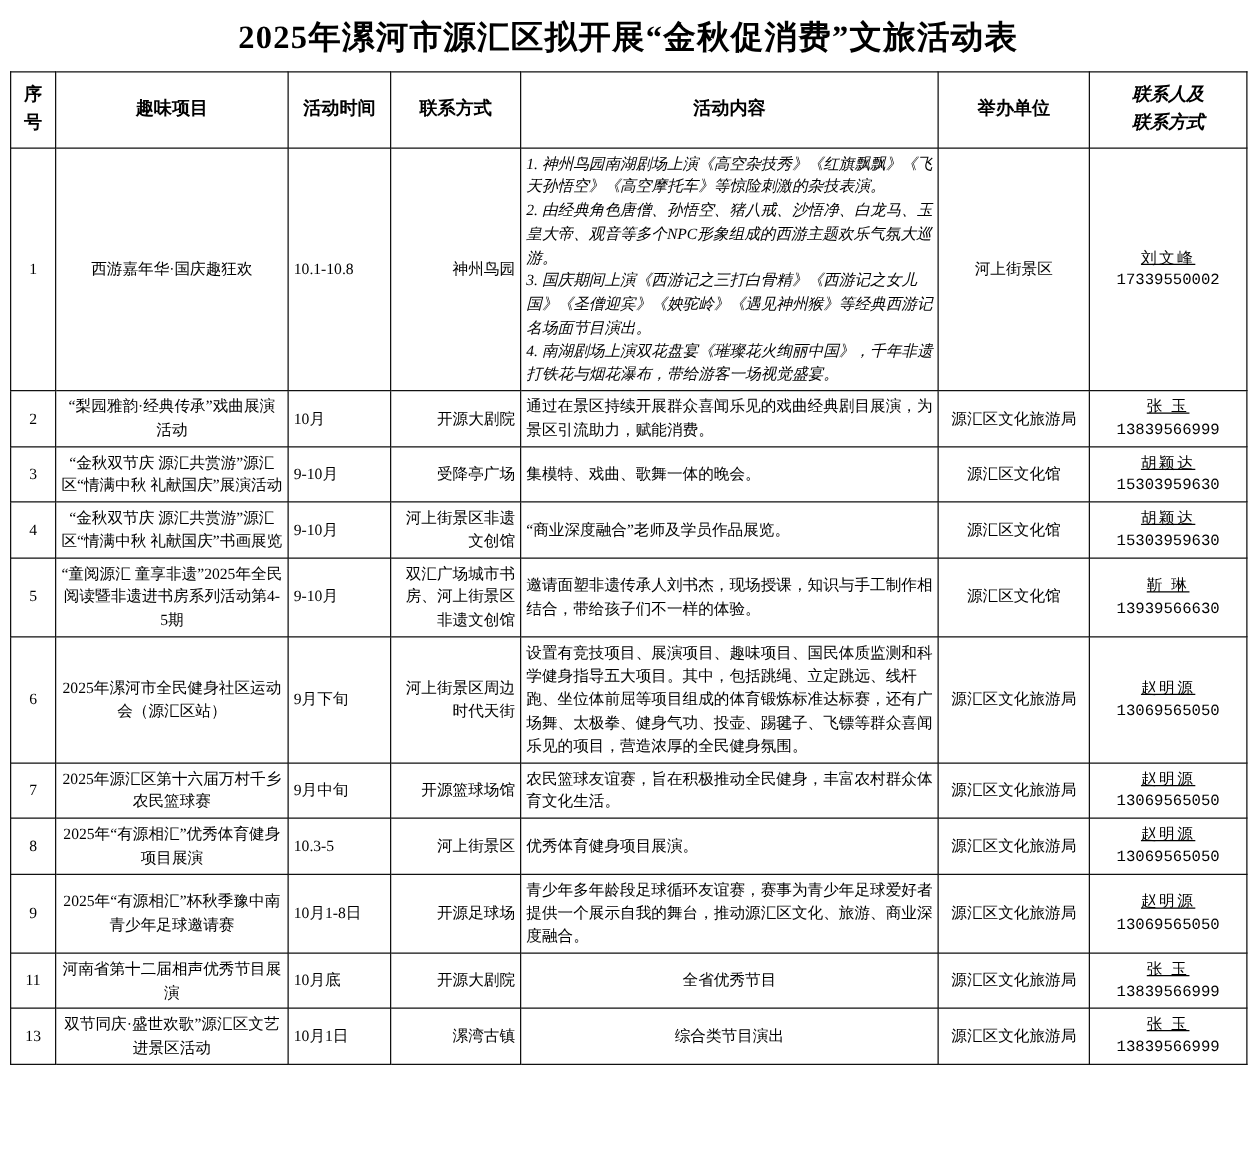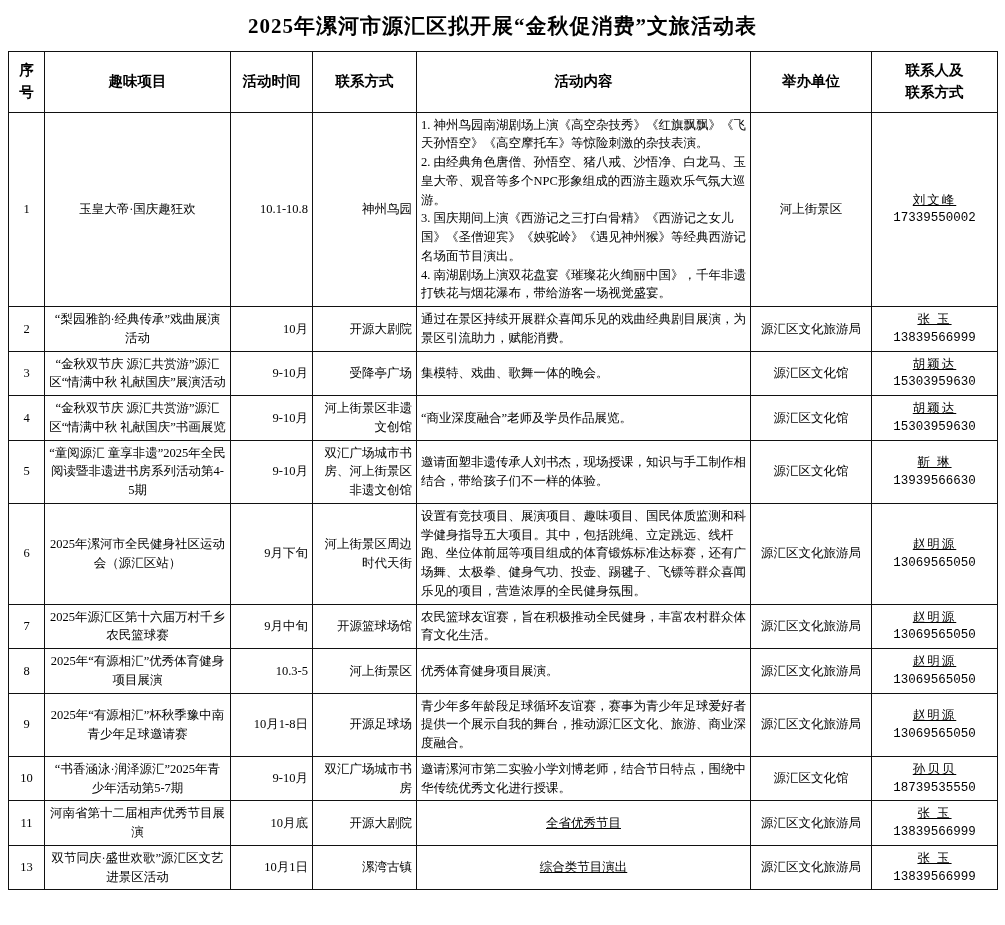--- a/index.html
+++ b/index.html
@@ -12,21 +12,21 @@
     font-family: "Liberation Serif", "DejaVu Serif", serif;
     color: #000000;
   }
   .page {
     width: 1005px;
     box-sizing: border-box;
     padding: 8px 8px 4px 8px;
   }
   .doc-title {
     text-align: center;
-    font-size: 21px;
+    font-size: 26px;
     font-weight: bold;
     letter-spacing: 1px;
     padding: 6px 0 12px 0;
     line-height: 1.2;
   }
   table.activity-table {
     border-collapse: collapse;
     width: 989px;
     table-layout: fixed;
   }
@@ -48,31 +48,31 @@
   col.c-idx    { width: 36px; }
   col.c-name   { width: 186px; }
   col.c-time   { width: 82px; }
   col.c-place  { width: 104px; }
   col.c-content{ width: 334px; }
   col.c-org    { width: 121px; }
   col.c-contact{ width: 126px; }
 
   td.idx      { text-align: center; }
   td.name     { text-align: center; }
-  td.time     { text-align: right; }
+  td.time     { text-align: left; }
   td.place    { text-align: right; }
   td.content  { text-align: left; }
   td.org      { text-align: center; }
   td.contact  { text-align: center; }
 
-  td.content.center { text-align: center; text-decoration: underline; }
+  td.content.center { text-align: center; }
 
   .contact-name  { display: block; letter-spacing: 2px; text-decoration: underline; }
   .contact-phone { display: block; font-family: Liberation Mono, monospace; }
-  .cell-line { display: block; }
+  .cell-line { display: block; font-style: italic; }
 </style>
 </head>
 <body>
 
 <div class="page">
 
   <div class="doc-title">2025年漯河市源汇区拟开展“金秋促消费”文旅活动表</div>
 
   <table class="activity-table">
     <colgroup>
@@ -94,21 +94,21 @@
         <th>举办单位</th>
         <th>
           <span class="cell-line">联系人及</span>
           <span class="cell-line">联系方式</span>
         </th>
       </tr>
     </thead>
     <tbody>
         <tr>
           <td class="idx">1</td>
-          <td class="name">玉皇大帝·国庆趣狂欢</td>
+          <td class="name">西游嘉年华·国庆趣狂欢</td>
           <td class="time">10.1-10.8</td>
           <td class="place">神州鸟园</td>
           <td class="content">
             <span class="cell-line">1. 神州鸟园南湖剧场上演《高空杂技秀》《红旗飘飘》《飞天孙悟空》《高空摩托车》等惊险刺激的杂技表演。</span>
             <span class="cell-line">2. 由经典角色唐僧、孙悟空、猪八戒、沙悟净、白龙马、玉皇大帝、观音等多个NPC形象组成的西游主题欢乐气氛大巡游。</span>
             <span class="cell-line">3. 国庆期间上演《西游记之三打白骨精》《西游记之女儿国》《圣僧迎宾》《姎驼岭》《遇见神州猴》等经典西游记名场面节目演出。</span>
             <span class="cell-line">4. 南湖剧场上演双花盘宴《璀璨花火绚丽中国》，千年非遗打铁花与烟花瀑布，带给游客一场视觉盛宴。</span>
           </td>
           <td class="org">河上街景区</td>
           <td class="contact">
@@ -206,32 +206,20 @@
           <td class="time">10月1-8日</td>
           <td class="place">开源足球场</td>
           <td class="content">青少年多年龄段足球循环友谊赛，赛事为青少年足球爱好者提供一个展示自我的舞台，推动源汇区文化、旅游、商业深度融合。</td>
           <td class="org">源汇区文化旅游局</td>
           <td class="contact">
             <span class="contact-name">赵明源</span>
             <span class="contact-phone">13069565050</span>
           </td>
         </tr>
         <tr>
-          <td class="idx">10</td>
-          <td class="name">“书香涵泳·润泽源汇”2025年青少年活动第5-7期</td>
-          <td class="time">9-10月</td>
-          <td class="place">双汇广场城市书房</td>
-          <td class="content">邀请漯河市第二实验小学刘博老师，结合节日特点，围绕中华传统优秀文化进行授课。</td>
-          <td class="org">源汇区文化馆</td>
-          <td class="contact">
-            <span class="contact-name">孙贝贝</span>
-            <span class="contact-phone">18739535550</span>
-          </td>
-        </tr>
-        <tr>
           <td class="idx">11</td>
           <td class="name">河南省第十二届相声优秀节目展演</td>
           <td class="time">10月底</td>
           <td class="place">开源大剧院</td>
           <td class="content center">全省优秀节目</td>
           <td class="org">源汇区文化旅游局</td>
           <td class="contact">
             <span class="contact-name">张 玉</span>
             <span class="contact-phone">13839566999</span>
           </td>

